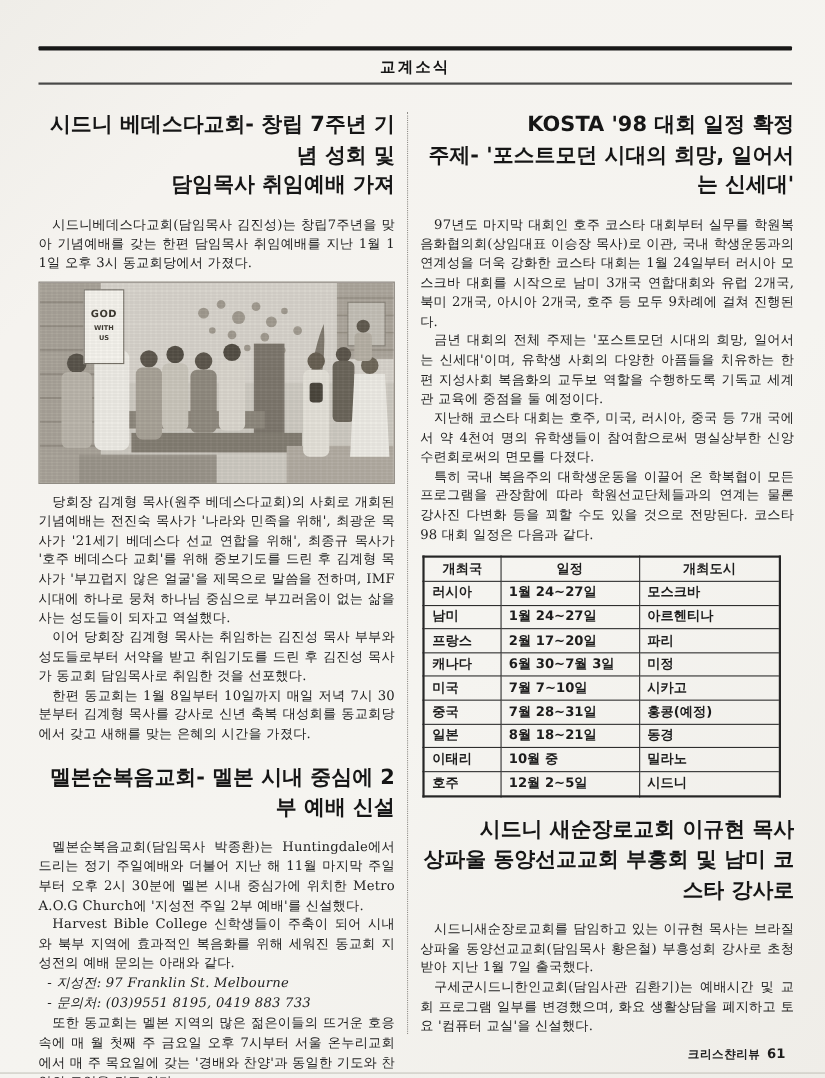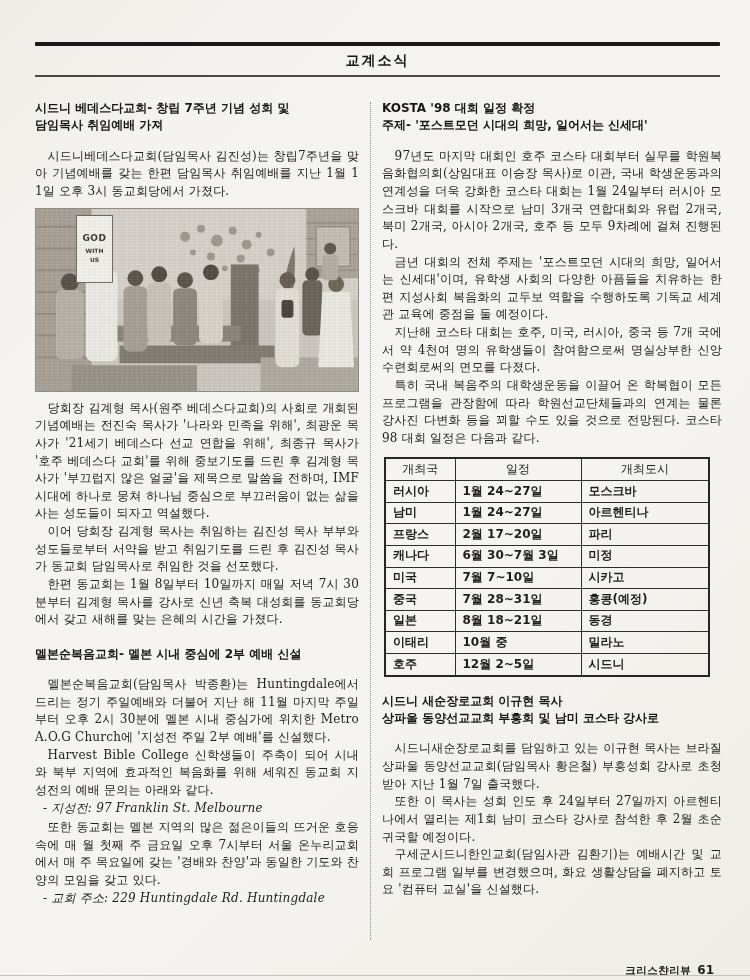--- a/index.html
+++ b/index.html
@@ -27,22 +27,22 @@
   .columns{
     position:absolute; top:100px; left:35px; right:28px; bottom:34px;
     display:flex; align-items:stretch;
   }
   .col{ font-family:"DejaVu Serif", serif; font-size:12px; line-height:1.47; }
   .col-left{ width:324px; flex:0 0 324px; }
   .col-divider{ width:0; border-left:1px dotted #8f8d88; margin:2px 11px 6px 11px; }
   .col-right{ flex:1; }
   h2.art-title{
     font-family:"DejaVu Sans", sans-serif;
-    font-size:12px; line-height:1.45; font-weight:700; letter-spacing:0px;
-    color:#161616; margin:0 0 13px 0;
+    font-size:19px; line-height:1.45; font-weight:700; letter-spacing:0px;
+    color:#161616; margin:0 0 13px 0;text-align:right;
   }
   h2.art-title.mt{ margin-top:17px; }
   p.body-p{
     text-align:justify; text-indent:1.05em; letter-spacing:.2px;
     word-break:break-all; color:#222;
   }
   .plain-line{ letter-spacing:.2px; color:#222; padding-left:8px;font-style:italic; }
   .lead-gap{ margin-top:2px; }
   
   .photo{
@@ -68,27 +68,27 @@
   }
   
   table.kosta{
     border-collapse:collapse; margin:10px 0 16px 2px; width:96%;
     font-family:"DejaVu Sans", sans-serif; font-weight:700; font-size:12px; color:#1d1d1d;
     border:2px solid #262626;
   }
   table.kosta th, table.kosta td{
     border:1.5px solid #2e2e2e; padding:1.5px 7px; height:19px;
   }
-  table.kosta th{ text-align:center; font-weight:400; }
+  table.kosta th{ text-align:center; font-weight:700; }
   table.kosta td{ text-align:left; }
   table.kosta td.c1{ width:70px; }
   table.kosta td.c2{ width:126px; }
   
   .footer{
-    position:absolute; right:36px; bottom:2px;
+    position:absolute; right:36px; bottom:14px;
     font-family:"DejaVu Sans", sans-serif; color:#1e1e1e;
     display:flex; align-items:baseline; gap:6px;
   }
   .footer .mag{ font-size:10.5px; font-weight:700; letter-spacing:.5px; }
   .footer .pgnum{ font-size:12px; font-weight:700; }
   .bottom-rule{ position:absolute; left:0; right:0; bottom:4px; height:1px; background:#c6c3bc; }
 </style>
 </head>
 <body>
 
@@ -197,20 +197,21 @@
 
       <p class="body-p">당회장 김계형 목사(원주 베데스다교회)의 사회로 개회된 기념예배는 전진숙 목사가 '나라와 민족을 위해', 최광운 목사가 '21세기 베데스다 선교 연합을 위해', 최종규 목사가 '호주 베데스다 교회'를 위해 중보기도를 드린 후 김계형 목사가 '부끄럽지 않은 얼굴'을 제목으로 말씀을 전하며, IMF 시대에 하나로 뭉쳐 하나님 중심으로 부끄러움이 없는 삶을 사는 성도들이 되자고 역설했다.</p>
       <p class="body-p">이어 당회장 김계형 목사는 취임하는 김진성 목사 부부와 성도들로부터 서약을 받고 취임기도를 드린 후 김진성 목사가 동교회 담임목사로 취임한 것을 선포했다.</p>
       <p class="body-p">한편 동교회는 1월 8일부터 10일까지 매일 저녁 7시 30분부터 김계형 목사를 강사로 신년 축복 대성회를 동교회당에서 갖고 새해를 맞는 은혜의 시간을 가졌다.</p>
 
       <h2 class="art-title mt">멜본순복음교회- 멜본 시내 중심에 2부 예배 신설</h2>
 
       <p class="body-p">멜본순복음교회(담임목사 박종환)는 Huntingdale에서 드리는 정기 주일예배와 더불어 지난 해 11월 마지막 주일부터 오후 2시 30분에 멜본 시내 중심가에 위치한 Metro A.O.G Church에 '지성전 주일 2부 예배'를 신설했다.</p>
       <p class="body-p">Harvest Bible College 신학생들이 주축이 되어 시내와 북부 지역에 효과적인 복음화를 위해 세워진 동교회 지성전의 예배 문의는 아래와 같다.</p>
       <div class="plain-line">- 지성전: 97 Franklin St. Melbourne</div>
+      <div class="plain-line">- 문의처: (03)9551 8195, 0419 883 733</div>
       <p class="body-p lead-gap">또한 동교회는 멜본 지역의 많은 젊은이들의 뜨거운 호응 속에 매 월 첫째 주 금요일 오후 7시부터 서울 온누리교회에서 매 주 목요일에 갖는 '경배와 찬양'과 동일한 기도와 찬양의 모임을 갖고 있다.</p>
       <div class="plain-line">- 교회 주소: 229 Huntingdale Rd. Huntingdale</div>
     </div>
 
     <div class="col-divider"></div>
 
     <div class="col col-right">
 
       <h2 class="art-title">
         <span>KOSTA '98 대회 일정 확정</span><br>
@@ -278,21 +279,20 @@
             </tr>
         </tbody>
       </table>
 
       <h2 class="art-title">
         <span>시드니 새순장로교회 이규현 목사</span><br>
         <span>상파울 동양선교교회 부흥회 및 남미 코스타 강사로</span>
       </h2>
 
       <p class="body-p">시드니새순장로교회를 담임하고 있는 이규현 목사는 브라질 상파울 동양선교교회(담임목사 황은철) 부흥성회 강사로 초청받아 지난 1월 7일 출국했다.</p>
-      <p class="body-p">또한 이 목사는 성회 인도 후 24일부터 27일까지 아르헨티나에서 열리는 제1회 남미 코스타 강사로 참석한 후 2월 초순 귀국할 예정이다.</p>
 
 
       <p class="body-p">구세군시드니한인교회(담임사관 김환기)는 예배시간 및 교회 프로그램 일부를 변경했으며, 화요 생활상담을 폐지하고 토요 '컴퓨터 교실'을 신설했다.</p>
 
     </div>
   </div>
 
   <div class="footer">
     <span class="mag">크리스챤리뷰</span>
     <span class="pgnum">61</span>

